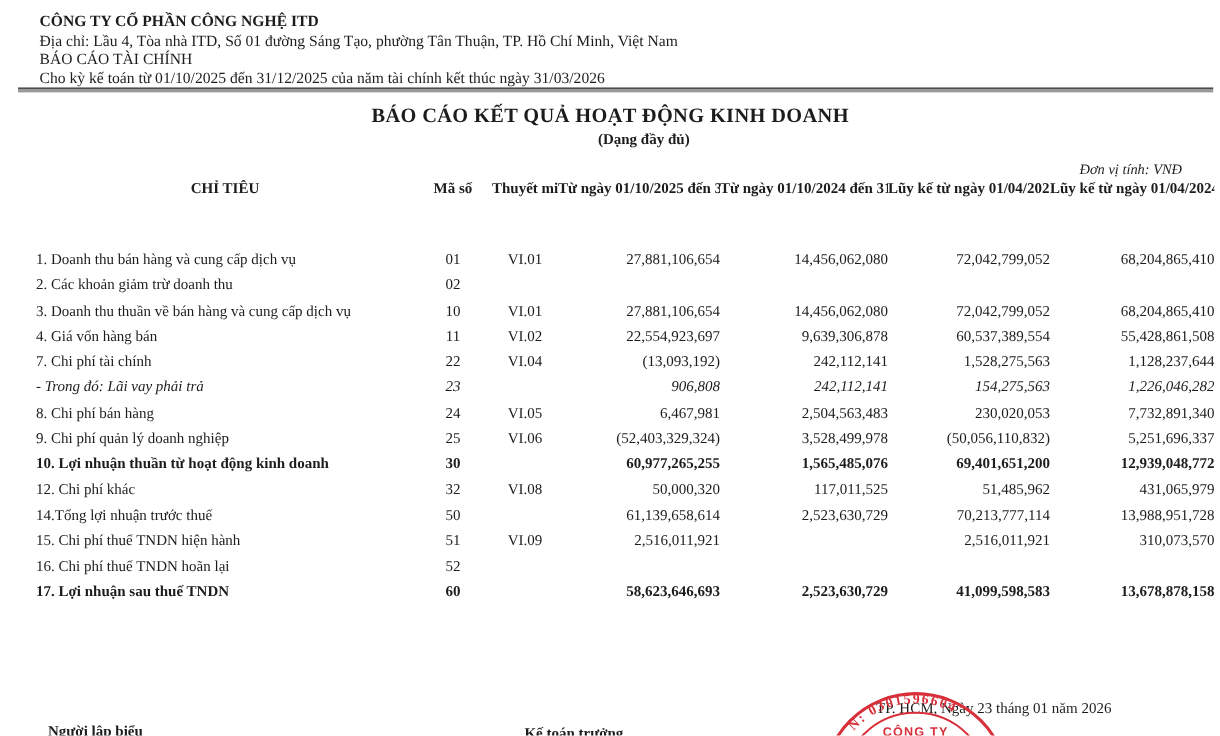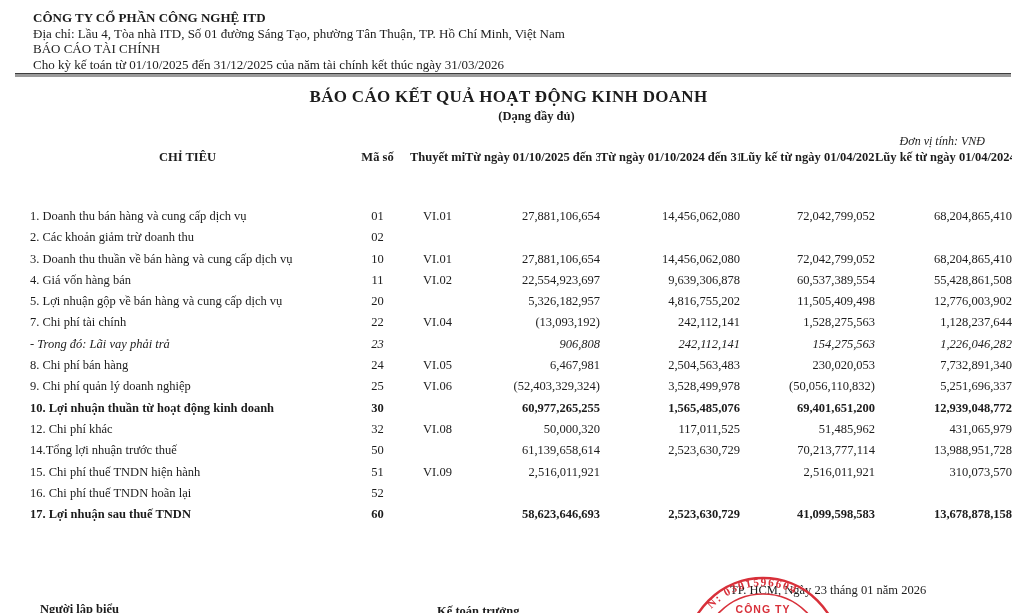--- a/index.html
+++ b/index.html
@@ -108,29 +108,20 @@
       <tr>
         <td class="c-item">4. Giá vốn hàng bán</td>
         <td class="c-code">11</td>
         <td class="c-note">VI.02</td>
         <td class="c-val">22,554,923,697</td>
         <td class="c-val">9,639,306,878</td>
         <td class="c-val">60,537,389,554</td>
         <td class="c-val">55,428,861,508</td>
       </tr>
       <tr>
-        <td class="c-item">5. Lợi nhuận gộp về bán hàng và cung cấp dịch vụ</td>
-        <td class="c-code">20</td>
-        <td class="c-note"></td>
-        <td class="c-val">5,326,182,957</td>
-        <td class="c-val">4,816,755,202</td>
-        <td class="c-val">11,505,409,498</td>
-        <td class="c-val">12,776,003,902</td>
-      </tr>
-      <tr>
         <td class="c-item">7. Chi phí tài chính</td>
         <td class="c-code">22</td>
         <td class="c-note">VI.04</td>
         <td class="c-val">(13,093,192)</td>
         <td class="c-val">242,112,141</td>
         <td class="c-val">1,528,275,563</td>
         <td class="c-val">1,128,237,644</td>
       </tr>
       <tr class="r-italic">
         <td class="c-item">- Trong đó: Lãi vay phải trả</td>

